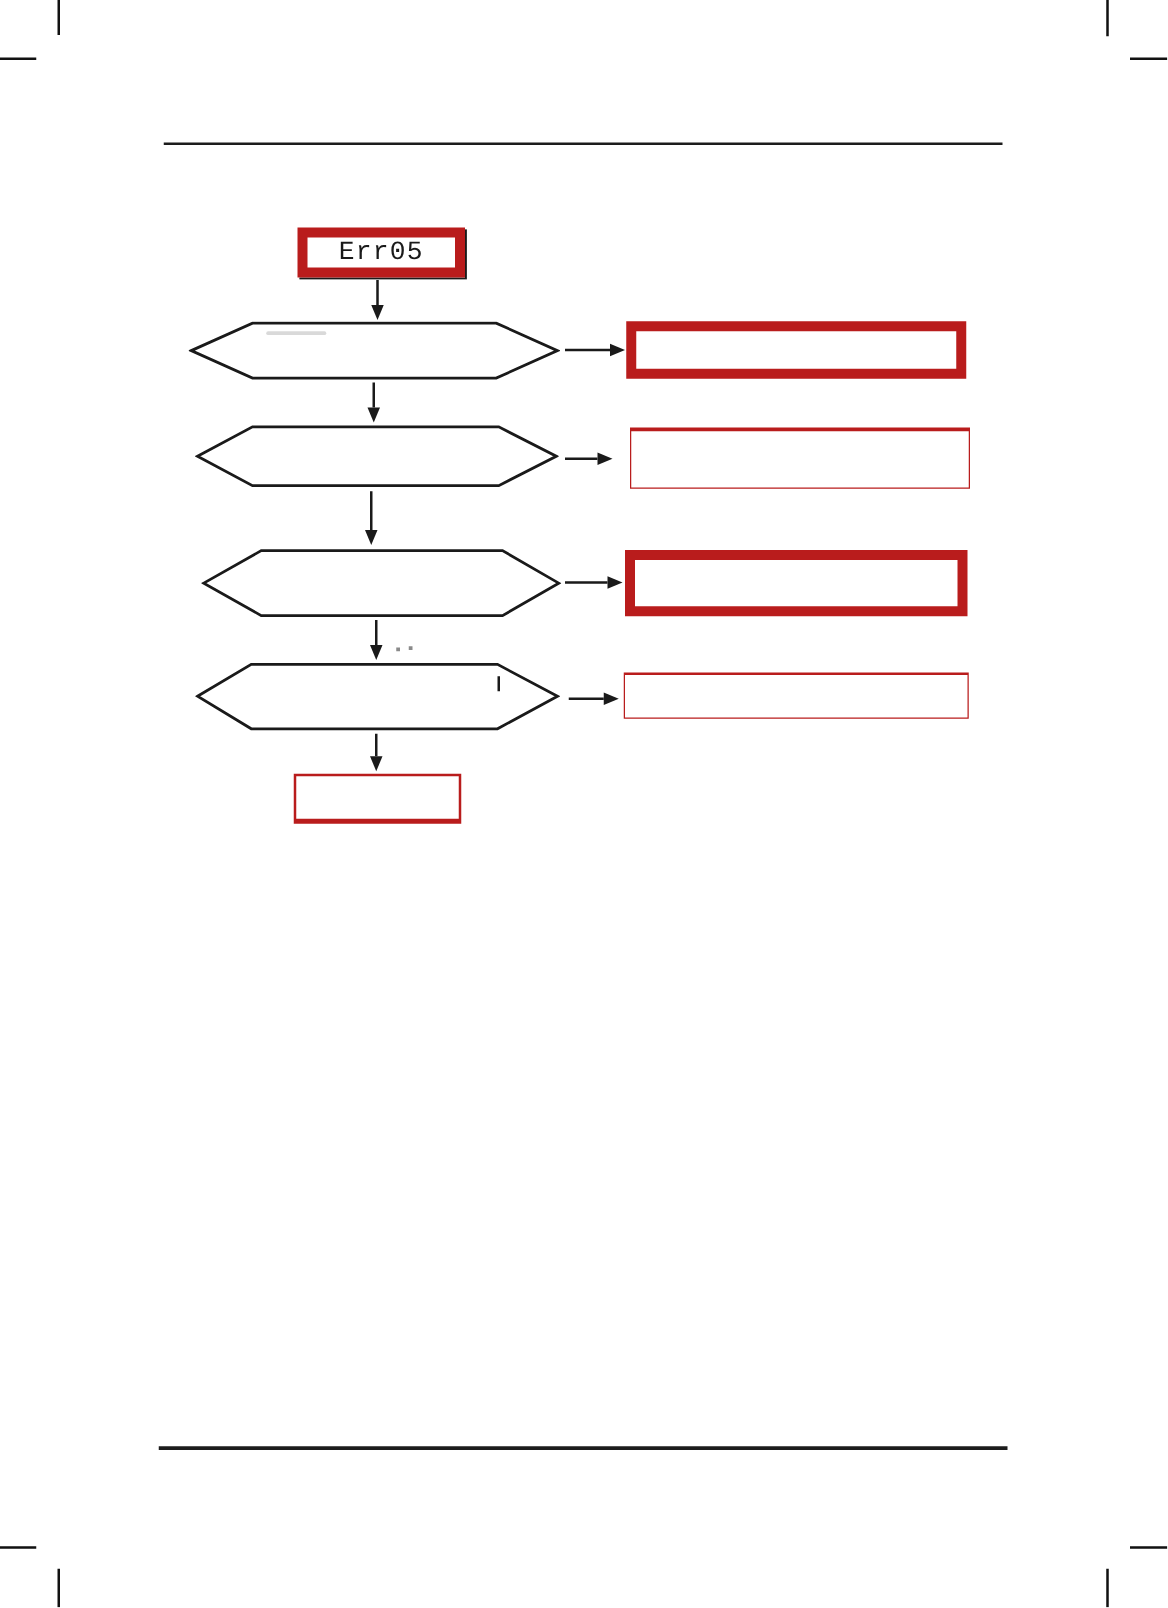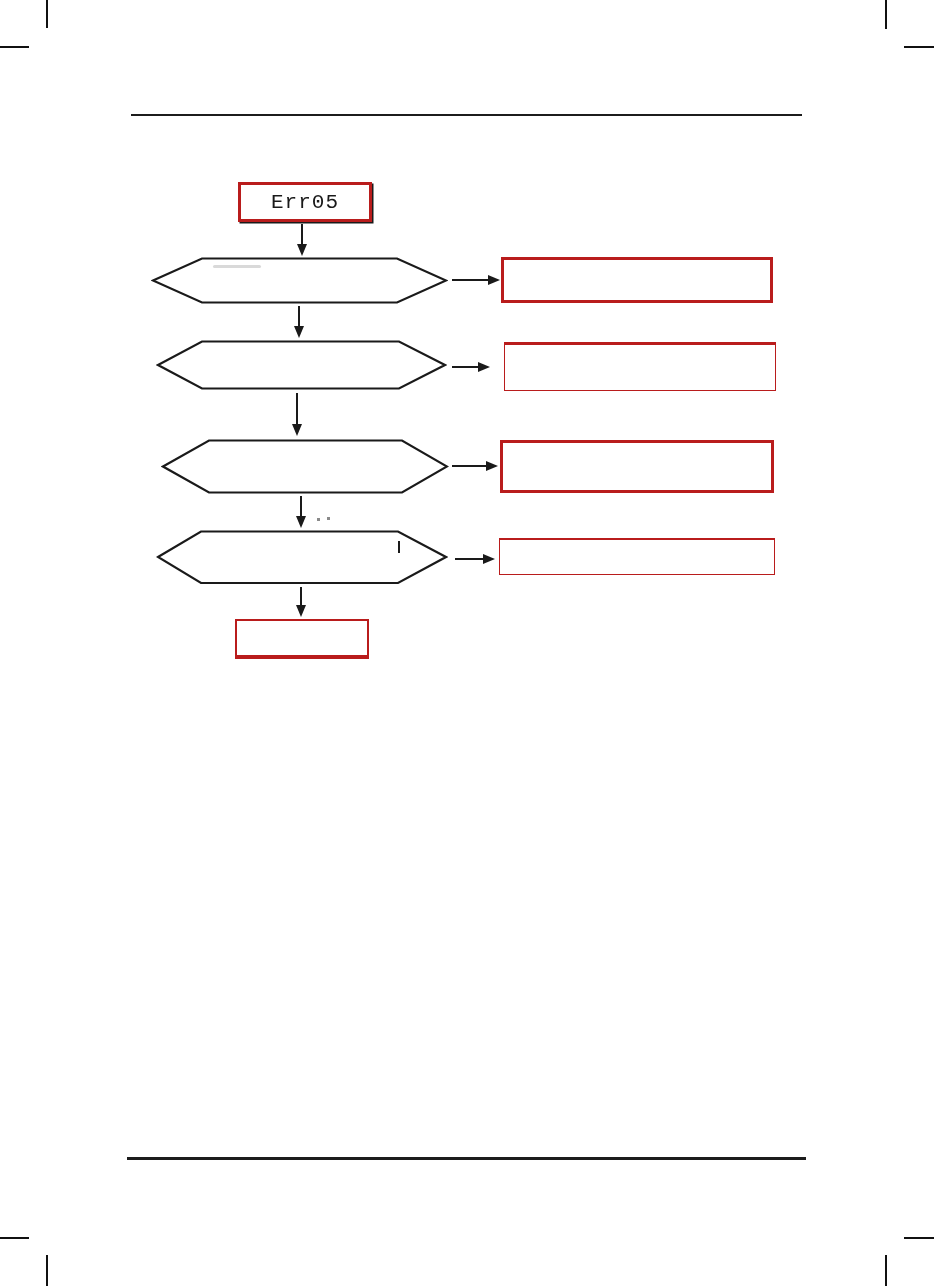--- a/index.html
+++ b/index.html
@@ -20,21 +20,21 @@
   
   .crop { position: absolute; background: #111111; }
 
   
   .rule { position: absolute; background: #1c1c1c; }
 
   
   .fc-box {
     position: absolute;
     background: #ffffff;
-    border: 3px solid #b91c1c;
+    border: 8px solid #b91c1c;
     box-sizing: border-box;
     display: flex;
     align-items: center;
     justify-content: center;
   }
   .start-box {
     box-shadow: 1.5px 1.5px 0 #1a1a1a;
     font-family: "Liberation Mono", "DejaVu Sans Mono", monospace;
     font-size: 21px;
     color: #1a1a1a;

